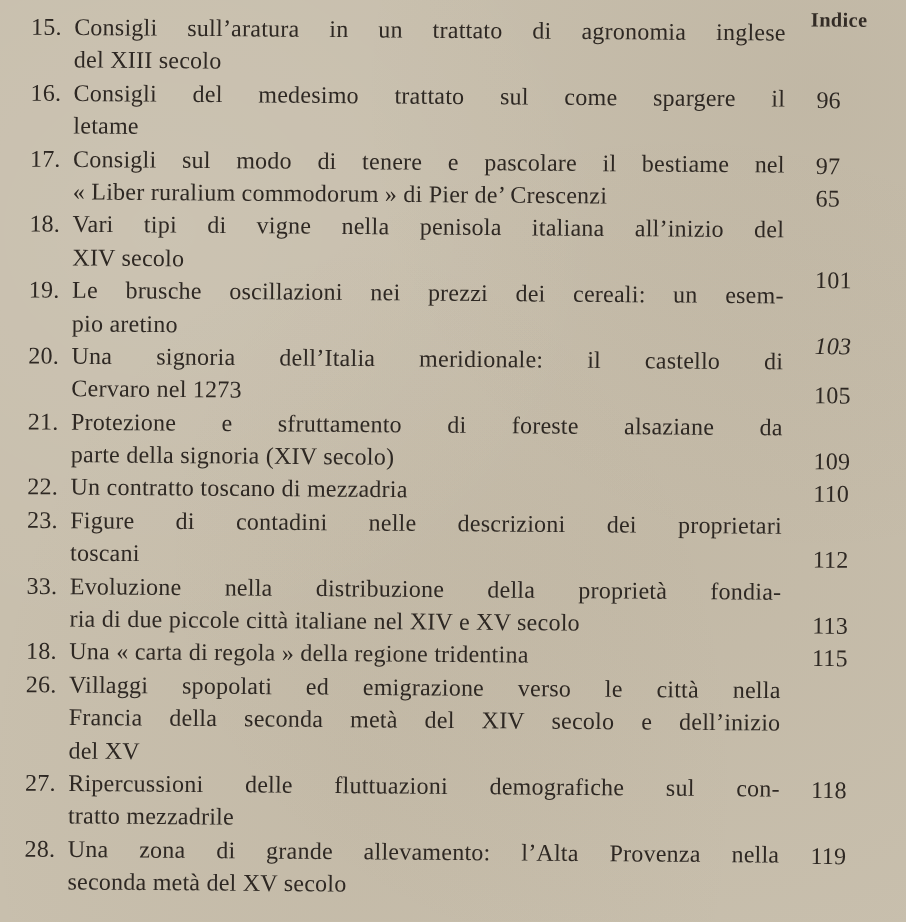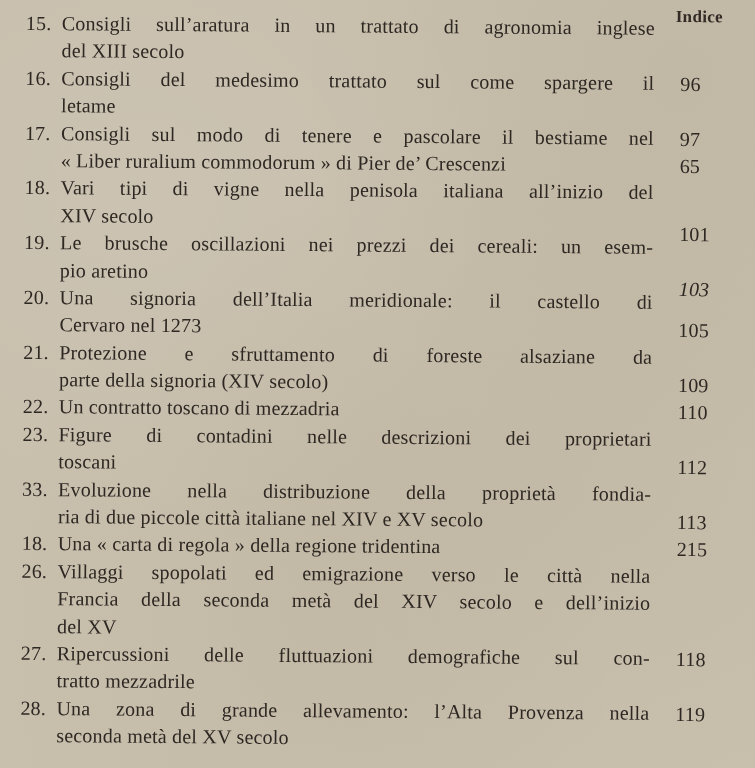--- a/index.html
+++ b/index.html
@@ -191,21 +191,21 @@
 
   <div class="row">
 
     <span class="text">ria di due piccole città italiane nel XIV e XV secolo</span>
     <span class="page-num">113</span>
   </div>
 
   <div class="row">
     <span class="num">18.</span>
     <span class="text">Una « carta di regola » della regione tridentina</span>
-    <span class="page-num">215</span>
+    <span class="page-num">115</span>
   </div>
 
   <div class="row just">
     <span class="num">26.</span>
     <span class="text">Villaggi spopolati ed emigrazione verso le città nella</span>
 
   </div>
 
   <div class="row just">
 

